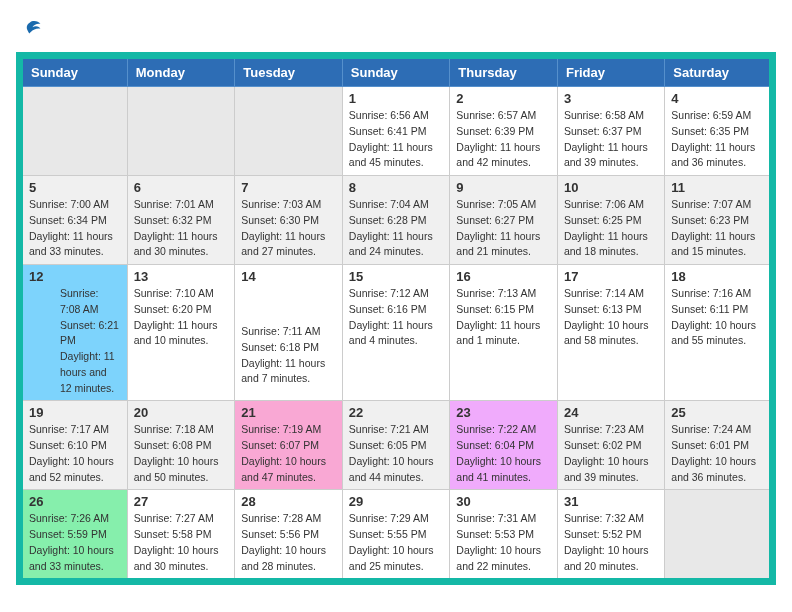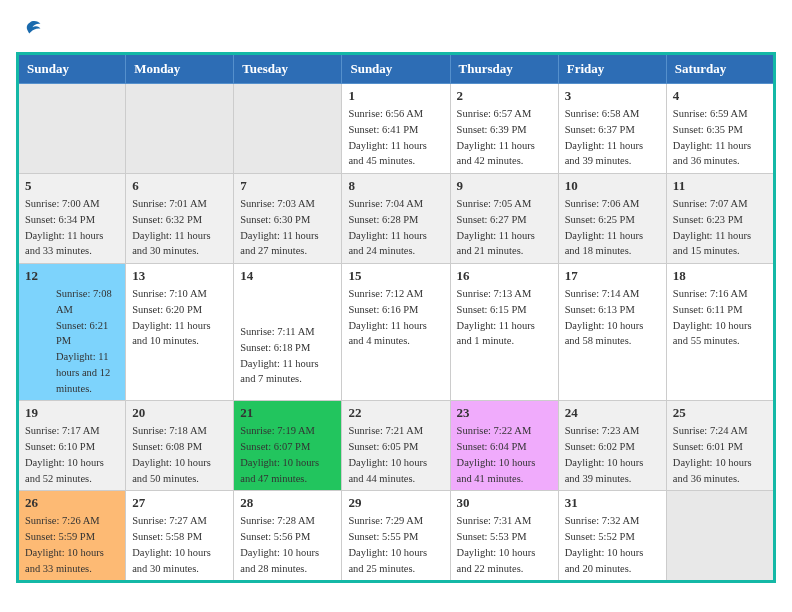--- a/index.html
+++ b/index.html
@@ -48,22 +48,21 @@
       font-weight: normal;
       color: #333;
     }
     .location-title {
       font-size: 15px;
       color: #333;
     }
     .calendar {
       width: 100%;
       border-collapse: collapse;
-      border: 3px solid #14b8a6;
-      font-family: Liberation Serif, serif;
+      border: 7px solid #14b8a6;
     }
     .calendar th {
       background: #2d6db5;
       color: #fff;
       text-align: left;
       padding: 6px 8px;
       font-size: 13px;
       font-weight: bold;
       border: 1px solid #5590cc;
     }
@@ -250,21 +249,21 @@
           <div class="day-info" style="white-space: pre-line;">Sunrise: 7:17 AM
 Sunset: 6:10 PM
 Daylight: 10 hours and 52 minutes.</div>
         </td>
         <td style="background: rgb(240, 240, 240);">
           <span class="day-number">20</span>
           <div class="day-info" style="white-space: pre-line;">Sunrise: 7:18 AM
 Sunset: 6:08 PM
 Daylight: 10 hours and 50 minutes.</div>
         </td>
-        <td style="background: #22c55e;">
+        <td style="background: #f9a8d4;">
           <span class="day-number">21</span>
           <div class="day-info" style="white-space: pre-line;">Sunrise: 7:19 AM
 Sunset: 6:07 PM
 Daylight: 10 hours and 47 minutes.</div>
         </td>
         <td style="background: rgb(240, 240, 240);">
           <span class="day-number">22</span>
           <div class="day-info" style="white-space: pre-line;">Sunrise: 7:21 AM
 Sunset: 6:05 PM
 Daylight: 10 hours and 44 minutes.</div>
@@ -282,21 +281,21 @@
 Daylight: 10 hours and 39 minutes.</div>
         </td>
         <td style="background: rgb(240, 240, 240);">
           <span class="day-number">25</span>
           <div class="day-info" style="white-space: pre-line;">Sunrise: 7:24 AM
 Sunset: 6:01 PM
 Daylight: 10 hours and 36 minutes.</div>
         </td>
       </tr>
       <tr>
-        <td style="background: #fdba74;">
+        <td style="background: #86efac;">
           <span class="day-number">26</span>
           <div class="day-info" style="white-space: pre-line;">Sunrise: 7:26 AM
 Sunset: 5:59 PM
 Daylight: 10 hours and 33 minutes.</div>
         </td>
         <td style="background: rgb(255, 255, 255);">
           <span class="day-number">27</span>
           <div class="day-info" style="white-space: pre-line;">Sunrise: 7:27 AM
 Sunset: 5:58 PM
 Daylight: 10 hours and 30 minutes.</div>

